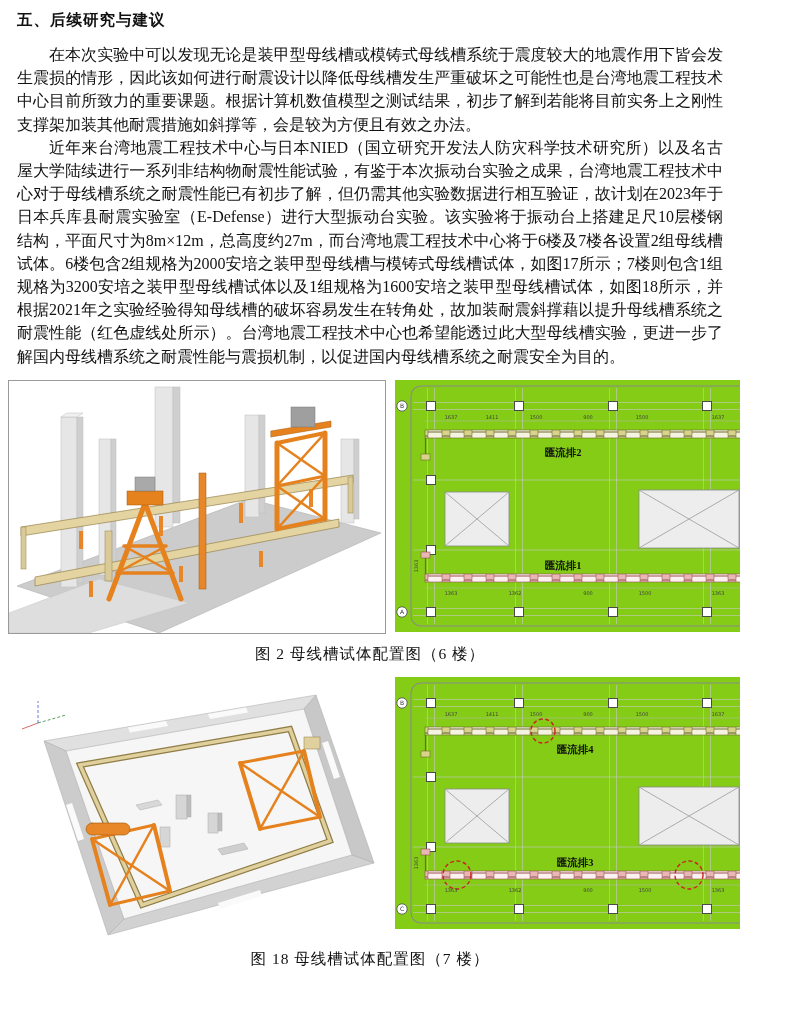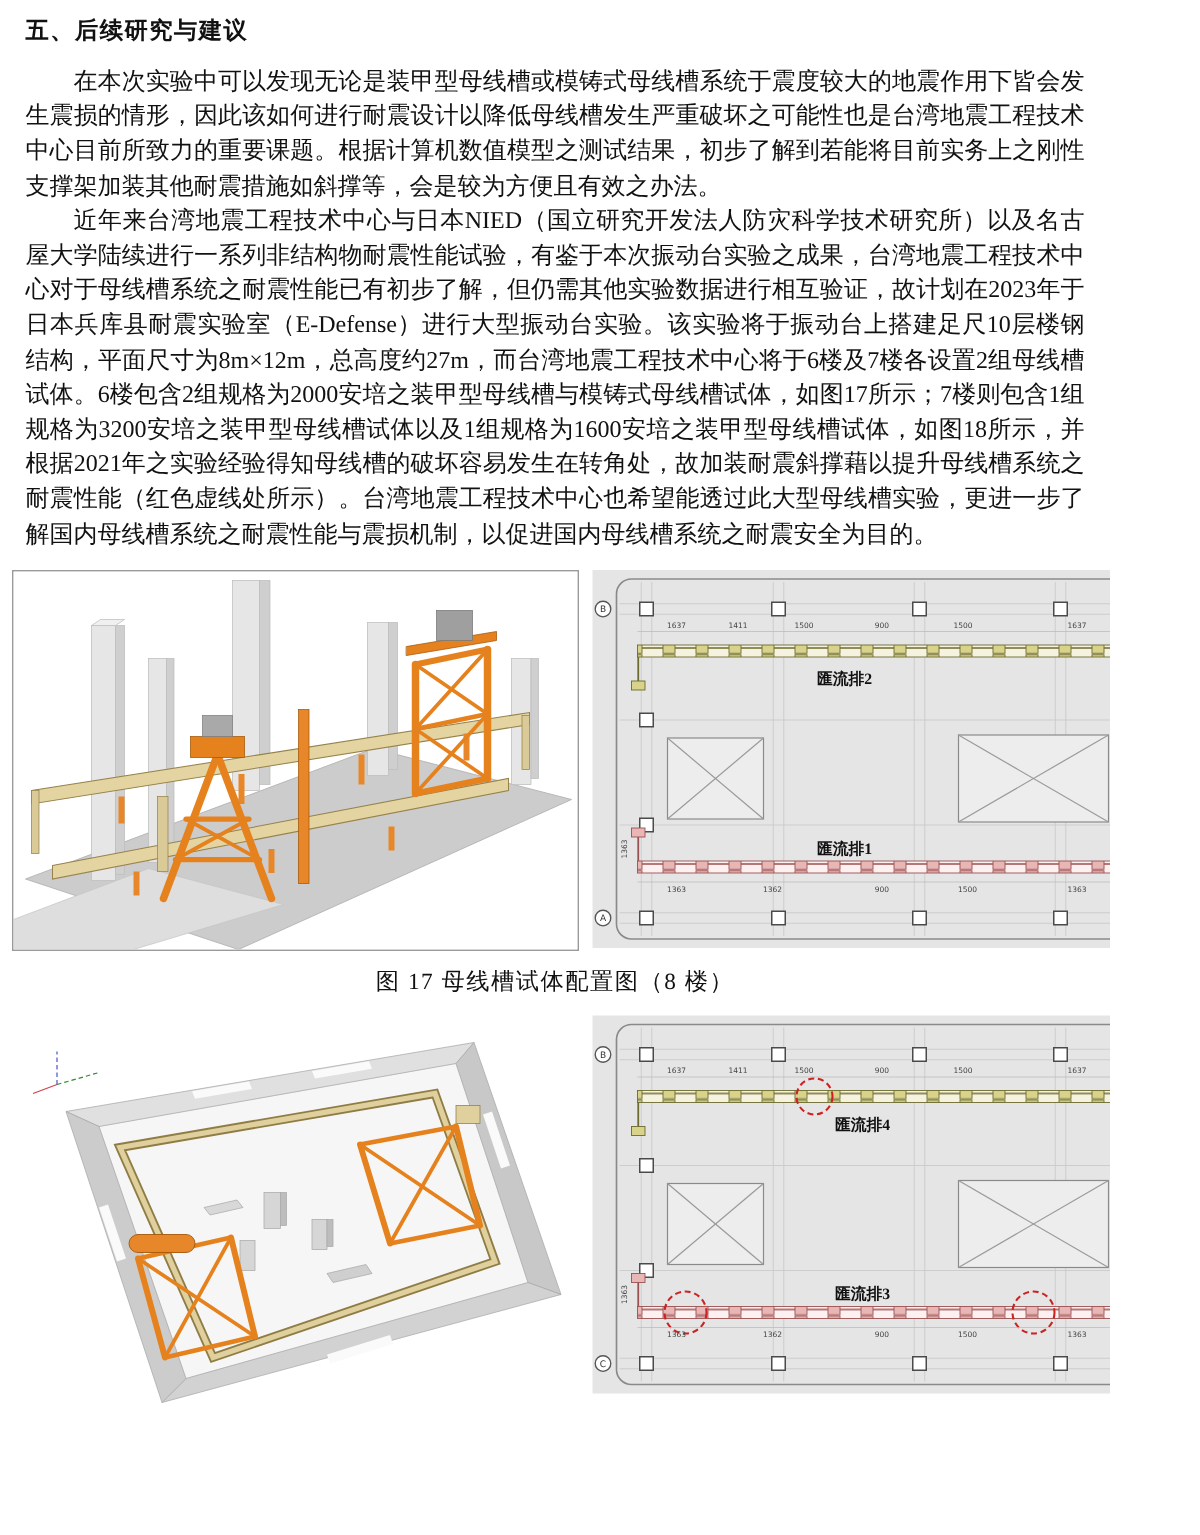--- a/index.html
+++ b/index.html
@@ -21,21 +21,21 @@
     font-size: 16px; line-height: 23.2px;
     text-align: justify; text-indent: 2em;
     margin: 0;
   }
   .figure-row {
     display: flex; align-items: flex-start;
     gap: 9px; margin: 12px 0 0 8px;
   }
   .model-frame { border: 1px solid #9a9a9a; line-height: 0; background: #fff; }
   .model-plain { line-height: 0; background: #fff; }
-  .plan-frame { line-height: 0; background: #e5e5e5; }
+  .plan-frame { line-height: 0; background: #84cc16; }
   .fig-caption {
     text-align: center; font-size: 15.5px;
     margin-top: 10px; letter-spacing: 1px;
   }
   svg text { font-family: "DejaVu Sans", sans-serif; }
   .plan-svg .dim { font-size: 5px; fill: #444; }
   .plan-svg .bubble { font-size: 6px; fill: #333; }
   .plan-svg .bus-label {
     font-size: 10.5px; font-weight: bold; fill: #111;
     font-family: "Liberation Serif", "DejaVu Serif", serif;
@@ -220,21 +220,21 @@
           <text class="dim" x="323" y="214.5" text-anchor="middle">1363</text>
         </g>
         <g>
           <text class="dim" text-anchor="middle" transform="rotate(-90 23 186)" x="23" y="186">1363</text>
           <text class="dim" text-anchor="middle" transform="rotate(-90 371 63)" x="371" y="63">1138</text>
           <text class="dim" text-anchor="middle" transform="rotate(-90 371 89)" x="371" y="89">863</text>
         </g>
       </svg>
     </div>
   </div>
-  <div class="fig-caption">图 17 母线槽试体配置图（8 楼）</div>
+  <div class="fig-caption">图 2 母线槽试体配置图（6 楼）</div>
 
   <div class="figure-row">
 
     <div class="model-plain">
       <svg width="378" height="262" viewBox="0 0 378 262">
         <rect width="378" height="262" fill="#ffffff"></rect>
         <g stroke-width="0.8" fill="none">
           <line x1="30" y1="46" x2="58" y2="38" stroke="#2e8b2e" stroke-dasharray="3 2"></line>
           <line x1="30" y1="46" x2="14" y2="52" stroke="#cc4444"></line>
           <line x1="30" y1="46" x2="30" y2="24" stroke="#4455cc" stroke-dasharray="3 2"></line>
@@ -395,14 +395,15 @@
           <text class="dim" x="323" y="214.5" text-anchor="middle">1363</text>
         </g>
         <g>
           <text class="dim" text-anchor="middle" transform="rotate(-90 23 186)" x="23" y="186">1363</text>
           <text class="dim" text-anchor="middle" transform="rotate(-90 371 63)" x="371" y="63">1138</text>
           <text class="dim" text-anchor="middle" transform="rotate(-90 371 89)" x="371" y="89">863</text>
         </g>
       </svg>
     </div>
   </div>
+  <div class="fig-caption">图 18 母线槽试体配置图（7 楼）</div>
 
 </div>
 
 </body></html>

